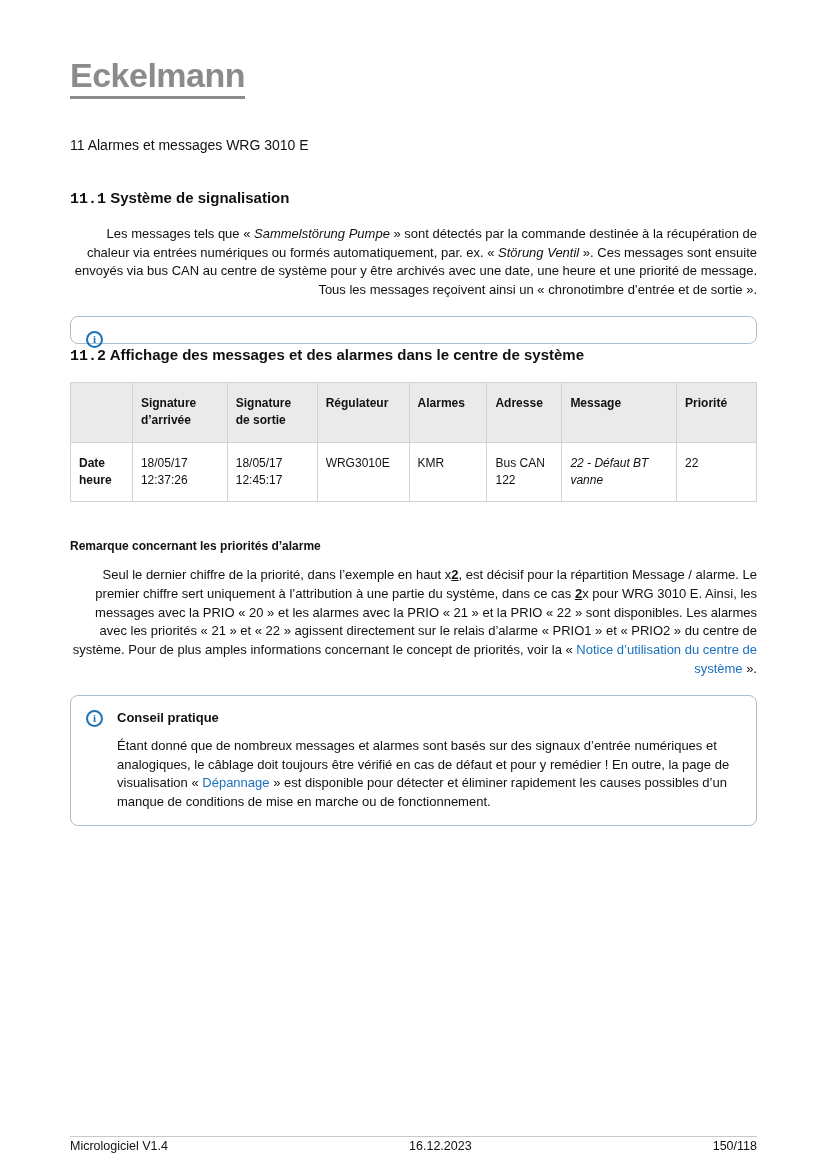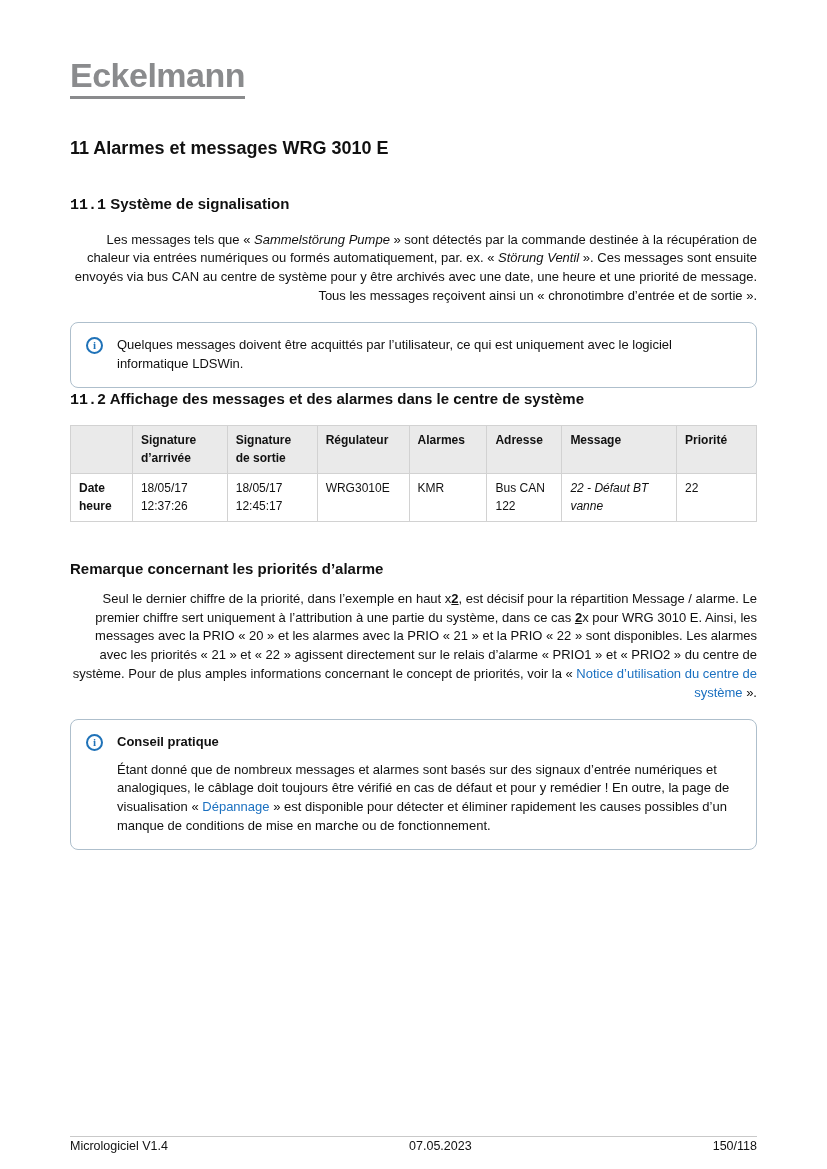--- a/index.html
+++ b/index.html
@@ -22,22 +22,22 @@
     color: #8a8b8d;
     font-size: 34px;
     font-weight: bold;
     letter-spacing: -0.5px;
     line-height: 1.05;
     border-bottom: 3px solid #8a8b8d;
     padding-bottom: 2px;
     margin-bottom: 36px;
   }
   h1.chapter {
-    font-size: 18px;
-    font-weight: bold;
+    font-size: 14px;
+    font-weight: normal;
     margin-bottom: 32px;
   }
   h2.section {
     font-size: 15px;
     font-weight: bold;
     margin: 0 0 14px 0;
   }
   h2.section .num { display: inline-block; min-width: 34px; font-family: Liberation Mono, monospace; }
   p.body-par { margin-bottom: 12px; text-align: right; }
   .infobox {
@@ -66,36 +66,36 @@
   }
   .sec-gap { margin-top: 32px; }
   table.msg-table {
     width: 100%;
     border-collapse: collapse;
     font-size: 12px;
     margin-top: 10px;
   }
   table.msg-table th, table.msg-table td {
     border: 1px solid #d2d2d2;
-    padding: 6px 8px;
+    padding: 12px 8px;
     text-align: left;
     vertical-align: top;
     white-space: pre-line;
     font-weight: normal;
   }
   table.msg-table thead th {
     background: #eaeaea;
     font-weight: bold;
   }
   table.msg-table td.row-label {
     font-weight: bold;
   }
   table.msg-table td.italic { font-style: italic; }
   h3.remark {
-    font-size: 15px;
+    font-size: 12px;
     font-weight: bold;
     margin: 36px 0 10px 0;
   }
   .conseil-title { font-weight: bold; margin-bottom: 9px; }
   .run-i { font-style: italic; }
   .run-bu { font-weight: bold; text-decoration: underline; }
   .run-link { color: #1a70c0; cursor: pointer; }
   footer.page-footer {
     position: absolute;
     left: 70px;
@@ -120,21 +120,20 @@
 
   <h2 class="section">
     <span class="num">11.1</span>
     <span>Système de signalisation</span>
   </h2>
 
   <p class="body-par"><span>Les messages tels que « </span><span class="run-i">Sammelstörung Pumpe</span><span> » sont détectés par la commande destinée à la récupération de chaleur via entrées numériques ou formés automatiquement, par. ex. « </span><span class="run-i">Störung Ventil</span><span> ». Ces messages sont ensuite envoyés via bus CAN au centre de système pour y être archivés avec une date, une heure et une priorité de message. Tous les messages reçoivent ainsi un « chronotimbre d’entrée et de sortie ».</span></p>
 
   <div class="infobox">
     <span class="info-icon">i</span>
-    <div>Quelques messages doivent être acquittés par l’utilisateur, ce qui est uniquement avec le logiciel informatique LDSWin.</div>
   </div>
 
   <h2 class="section sec-gap">
     <span class="num">11.2</span>
     <span>Affichage des messages et des alarmes dans le centre de système</span>
   </h2>
 
   <table class="msg-table">
     <colgroup>
       <col style="width:62px">
@@ -185,17 +184,17 @@
   <div class="infobox">
     <span class="info-icon">i</span>
     <div>
       <div class="conseil-title">Conseil pratique</div>
       <div><span>Étant donné que de nombreux messages et alarmes sont basés sur des signaux d’entrée numériques et analogiques, le câblage doit toujours être vérifié en cas de défaut et pour y remédier ! En outre, la page de visualisation « </span><span class="run-link">Dépannage</span><span> » est disponible pour détecter et éliminer rapidement les causes possibles d’un manque de conditions de mise en marche ou de fonctionnement.</span></div>
     </div>
   </div>
 
   <footer class="page-footer">
     <span>Micrologiciel V1.4</span>
-    <span>07.05.2023</span>
+    <span>16.12.2023</span>
     <span>150/118</span>
   </footer>
 
 </div>
 
 </body></html>

